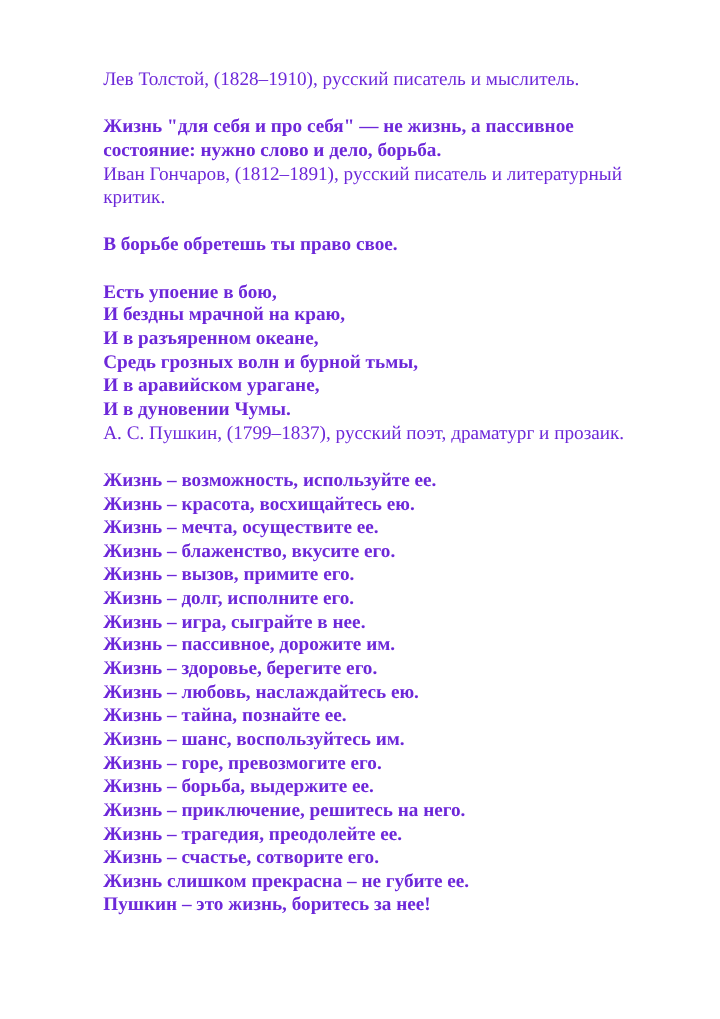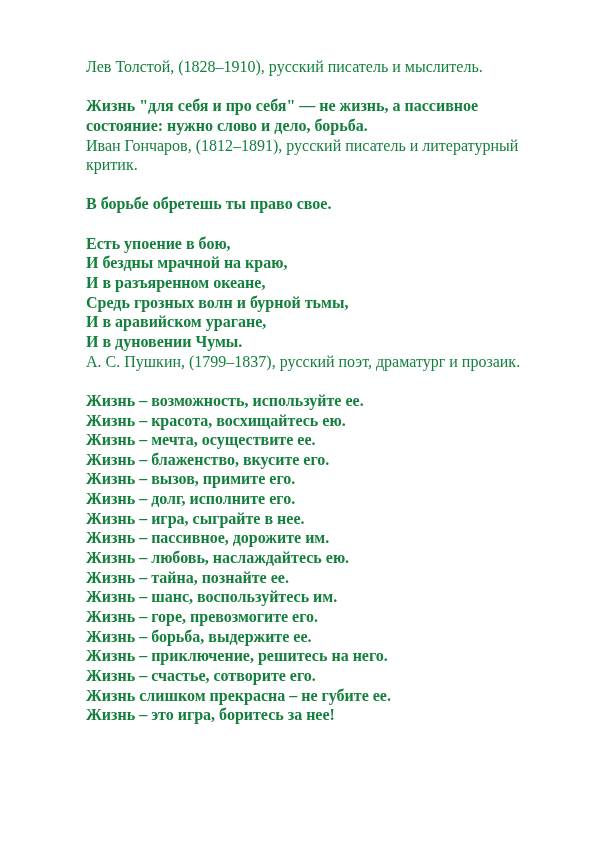--- a/index.html
+++ b/index.html
@@ -1,20 +1,20 @@
 <!DOCTYPE html>
 <html><head>
   <meta charset="utf-8">
   <style>
     html, body { margin: 0; padding: 0; background: #ffffff; }
     body { width: 600px; height: 849px; position: relative; overflow: hidden; }
     .page {
       position: absolute; left: 86px; top: 57px; width: 500px;
       font-family: "Liberation Serif", "DejaVu Serif", serif;
-      font-size: 16px; line-height: 19.65px; color: #15803d;
+      font-size: 16px; line-height: 19.65px; color: #6d28d9;
     }
     .line { white-space: nowrap; height: 19.65px; }
     .b { font-weight: bold; }
     .gap { height: 19.65px; }
   </style>
 </head>
 <body>
 
 <div class="page">
   <div class="line">Лев Толстой, (1828–1910), русский писатель и мыслитель.</div>
@@ -40,23 +40,25 @@
 
   <div>
     <div class="line b">Жизнь – возможность, используйте ее.</div>
     <div class="line b">Жизнь – красота, восхищайтесь ею.</div>
     <div class="line b">Жизнь – мечта, осуществите ее.</div>
     <div class="line b">Жизнь – блаженство, вкусите его.</div>
     <div class="line b">Жизнь – вызов, примите его.</div>
     <div class="line b">Жизнь – долг, исполните его.</div>
     <div class="line b">Жизнь – игра, сыграйте в нее.</div>
     <div class="line b">Жизнь – пассивное, дорожите им.</div>
+    <div class="line b">Жизнь – здоровье, берегите его.</div>
     <div class="line b">Жизнь – любовь, наслаждайтесь ею.</div>
     <div class="line b">Жизнь – тайна, познайте ее.</div>
     <div class="line b">Жизнь – шанс, воспользуйтесь им.</div>
     <div class="line b">Жизнь – горе, превозмогите его.</div>
     <div class="line b">Жизнь – борьба, выдержите ее.</div>
     <div class="line b">Жизнь – приключение, решитесь на него.</div>
+    <div class="line b">Жизнь – трагедия, преодолейте ее.</div>
     <div class="line b">Жизнь – счастье, сотворите его.</div>
     <div class="line b">Жизнь слишком прекрасна – не губите ее.</div>
-    <div class="line b">Жизнь – это игра, боритесь за нее!</div>
+    <div class="line b">Пушкин – это жизнь, боритесь за нее!</div>
   </div>
 </div>
 
 </body></html>

